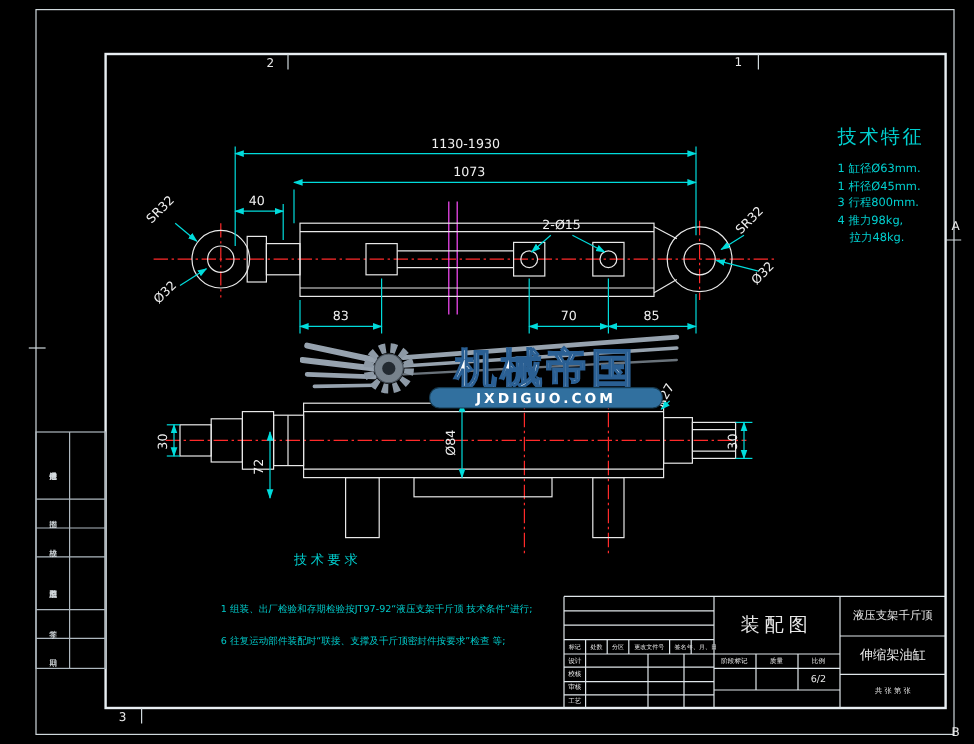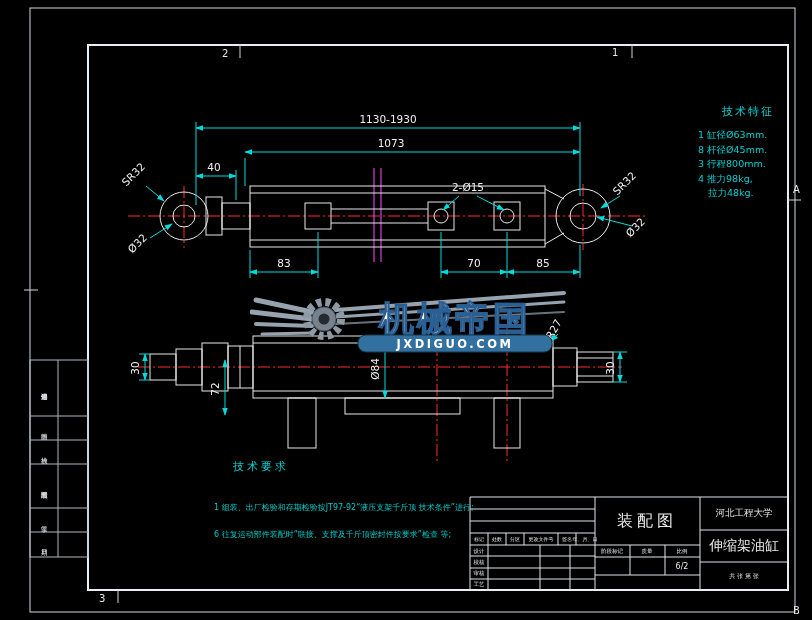--- a/index.html
+++ b/index.html
@@ -3,30 +3,30 @@
 <meta charset="utf-8">
 <style>
   html,body{margin:0;padding:0;background:#000;}
   .page{position:relative;width:812px;height:620px;background:#000;overflow:hidden;
         font-family:"DejaVu Sans",sans-serif;}
   svg{position:absolute;left:0;top:0;}
   svg text{font-family:"DejaVu Sans",sans-serif;}
   .ov{position:absolute;white-space:nowrap;}
   .zone{position:absolute;color:#e8e8e8;font-size:10px;}
   .tf{left:698px;top:104px;width:100px;color:#00d0d0;}
-  .tf-title{font-size:11px;letter-spacing:2px;text-align:center;margin-bottom:9px;}
+  .tf-title{font-size:16px;letter-spacing:2px;text-align:left;margin-bottom:9px;}
   .tf-line{font-size:9.5px;line-height:14.5px;white-space:nowrap;}
   .tf-ind{padding-left:10px;}
-  .trq-title{left:233px;top:459px;color:#00d0d0;font-size:11px;letter-spacing:3px;}
-  .trq{left:184px;top:494px;width:300px;color:#00c8c8;font-size:8px;line-height:27px;margin-left:30px;}
+  .trq-title{left:245px;top:459px;color:#00d0d0;font-size:11px;letter-spacing:3px;}
+  .trq{left:184px;top:494px;width:300px;color:#00c8c8;font-size:8px;line-height:27px;}
   .trq div{white-space:nowrap;}
   .vlab{position:absolute;writing-mode:vertical-rl;text-orientation:upright;
         font-size:6.5px;color:#d8dee2;transform:translate(-50%,-50%);line-height:1;}
   .tbt{position:absolute;color:#e8e8e8;transform:translate(-50%,-50%);white-space:nowrap;}
-  .wm{left:250px;top:288px;width:320px;height:68px;}
+  .wm{left:250px;top:276px;width:320px;height:68px;}
 </style>
 </head>
 <body>
 
 <div class="page">
 
 <svg width="812" height="620" viewBox="0 0 812 620">
   <defs>
     <marker id="arr" viewBox="0 0 10 10" refX="9" refY="5" markerWidth="8" markerHeight="8" orient="auto-start-reverse">
       <path d="M0,1.5 L10,5 L0,8.5 z" fill="#00dcdc"></path>
@@ -183,42 +183,42 @@
     <line x1="558" y1="533" x2="558" y2="545"></line>
     <line x1="576" y1="533" x2="576" y2="545"></line>
     <line x1="540" y1="545" x2="540" y2="590"></line>
     <line x1="570" y1="545" x2="570" y2="590"></line>
   </g>
 </svg>
 
 <div class="ov tf">
   <div class="tf-title">技术特征</div>
   <div class="tf-line">1 缸径Ø63mm.</div>
-  <div class="tf-line">8 杆径Ø45mm.</div>
+  <div class="tf-line">1 杆径Ø45mm.</div>
   <div class="tf-line">3 行程800mm.</div>
   <div class="tf-line">4 推力98kg,</div>
   <div class="tf-line tf-ind">拉力48kg.</div>
 </div>
 
 <div class="ov trq-title">技术要求</div>
 <div class="ov trq">
   <div>1 组装、出厂检验和存期检验按JT97-92“液压支架千斤顶 技术条件”进行;</div>
   <div>6 往复运动部件装配时“联接、支撑及千斤顶密封件按要求”检查 等;</div>
 </div>
 
 <div class="vlab" style="left:44px;top:388px">借通用件登记</div>
 <div class="vlab" style="left:44px;top:428px">描图</div>
 <div class="vlab" style="left:44px;top:452px">描校</div>
 <div class="vlab" style="left:44px;top:486px">旧底图总号</div>
 <div class="vlab" style="left:44px;top:520px">签字</div>
 <div class="vlab" style="left:44px;top:544px">日期</div>
 
 <div class="tbt" style="left:647px;top:521px;font-size:16px;letter-spacing:4px">装配图</div>
-<div class="tbt" style="left:744px;top:513px;font-size:9.5px">河北工程大学</div>
-<div class="tbt" style="left:744px;top:546px;font-size:14px">伸缩架油缸</div>
+<div class="tbt" style="left:744px;top:513px;font-size:9.5px">液压支架千斤顶</div>
+<div class="tbt" style="left:744px;top:546px;font-size:11px">伸缩架油缸</div>
 <div class="tbt" style="left:479px;top:539px;font-size:5px">标记</div>
 <div class="tbt" style="left:497px;top:539px;font-size:5px">处数</div>
 <div class="tbt" style="left:515px;top:539px;font-size:5px">分区</div>
 <div class="tbt" style="left:541px;top:539px;font-size:5px">更改文件号</div>
 <div class="tbt" style="left:567px;top:539px;font-size:5px">签名</div>
 <div class="tbt" style="left:585px;top:539px;font-size:5px">年、月、日</div>
 <div class="tbt" style="left:479px;top:551px;font-size:5.5px">设计</div>
 <div class="tbt" style="left:479px;top:562px;font-size:5.5px">校核</div>
 <div class="tbt" style="left:479px;top:573px;font-size:5.5px">审核</div>
 <div class="tbt" style="left:479px;top:584px;font-size:5.5px">工艺</div>

